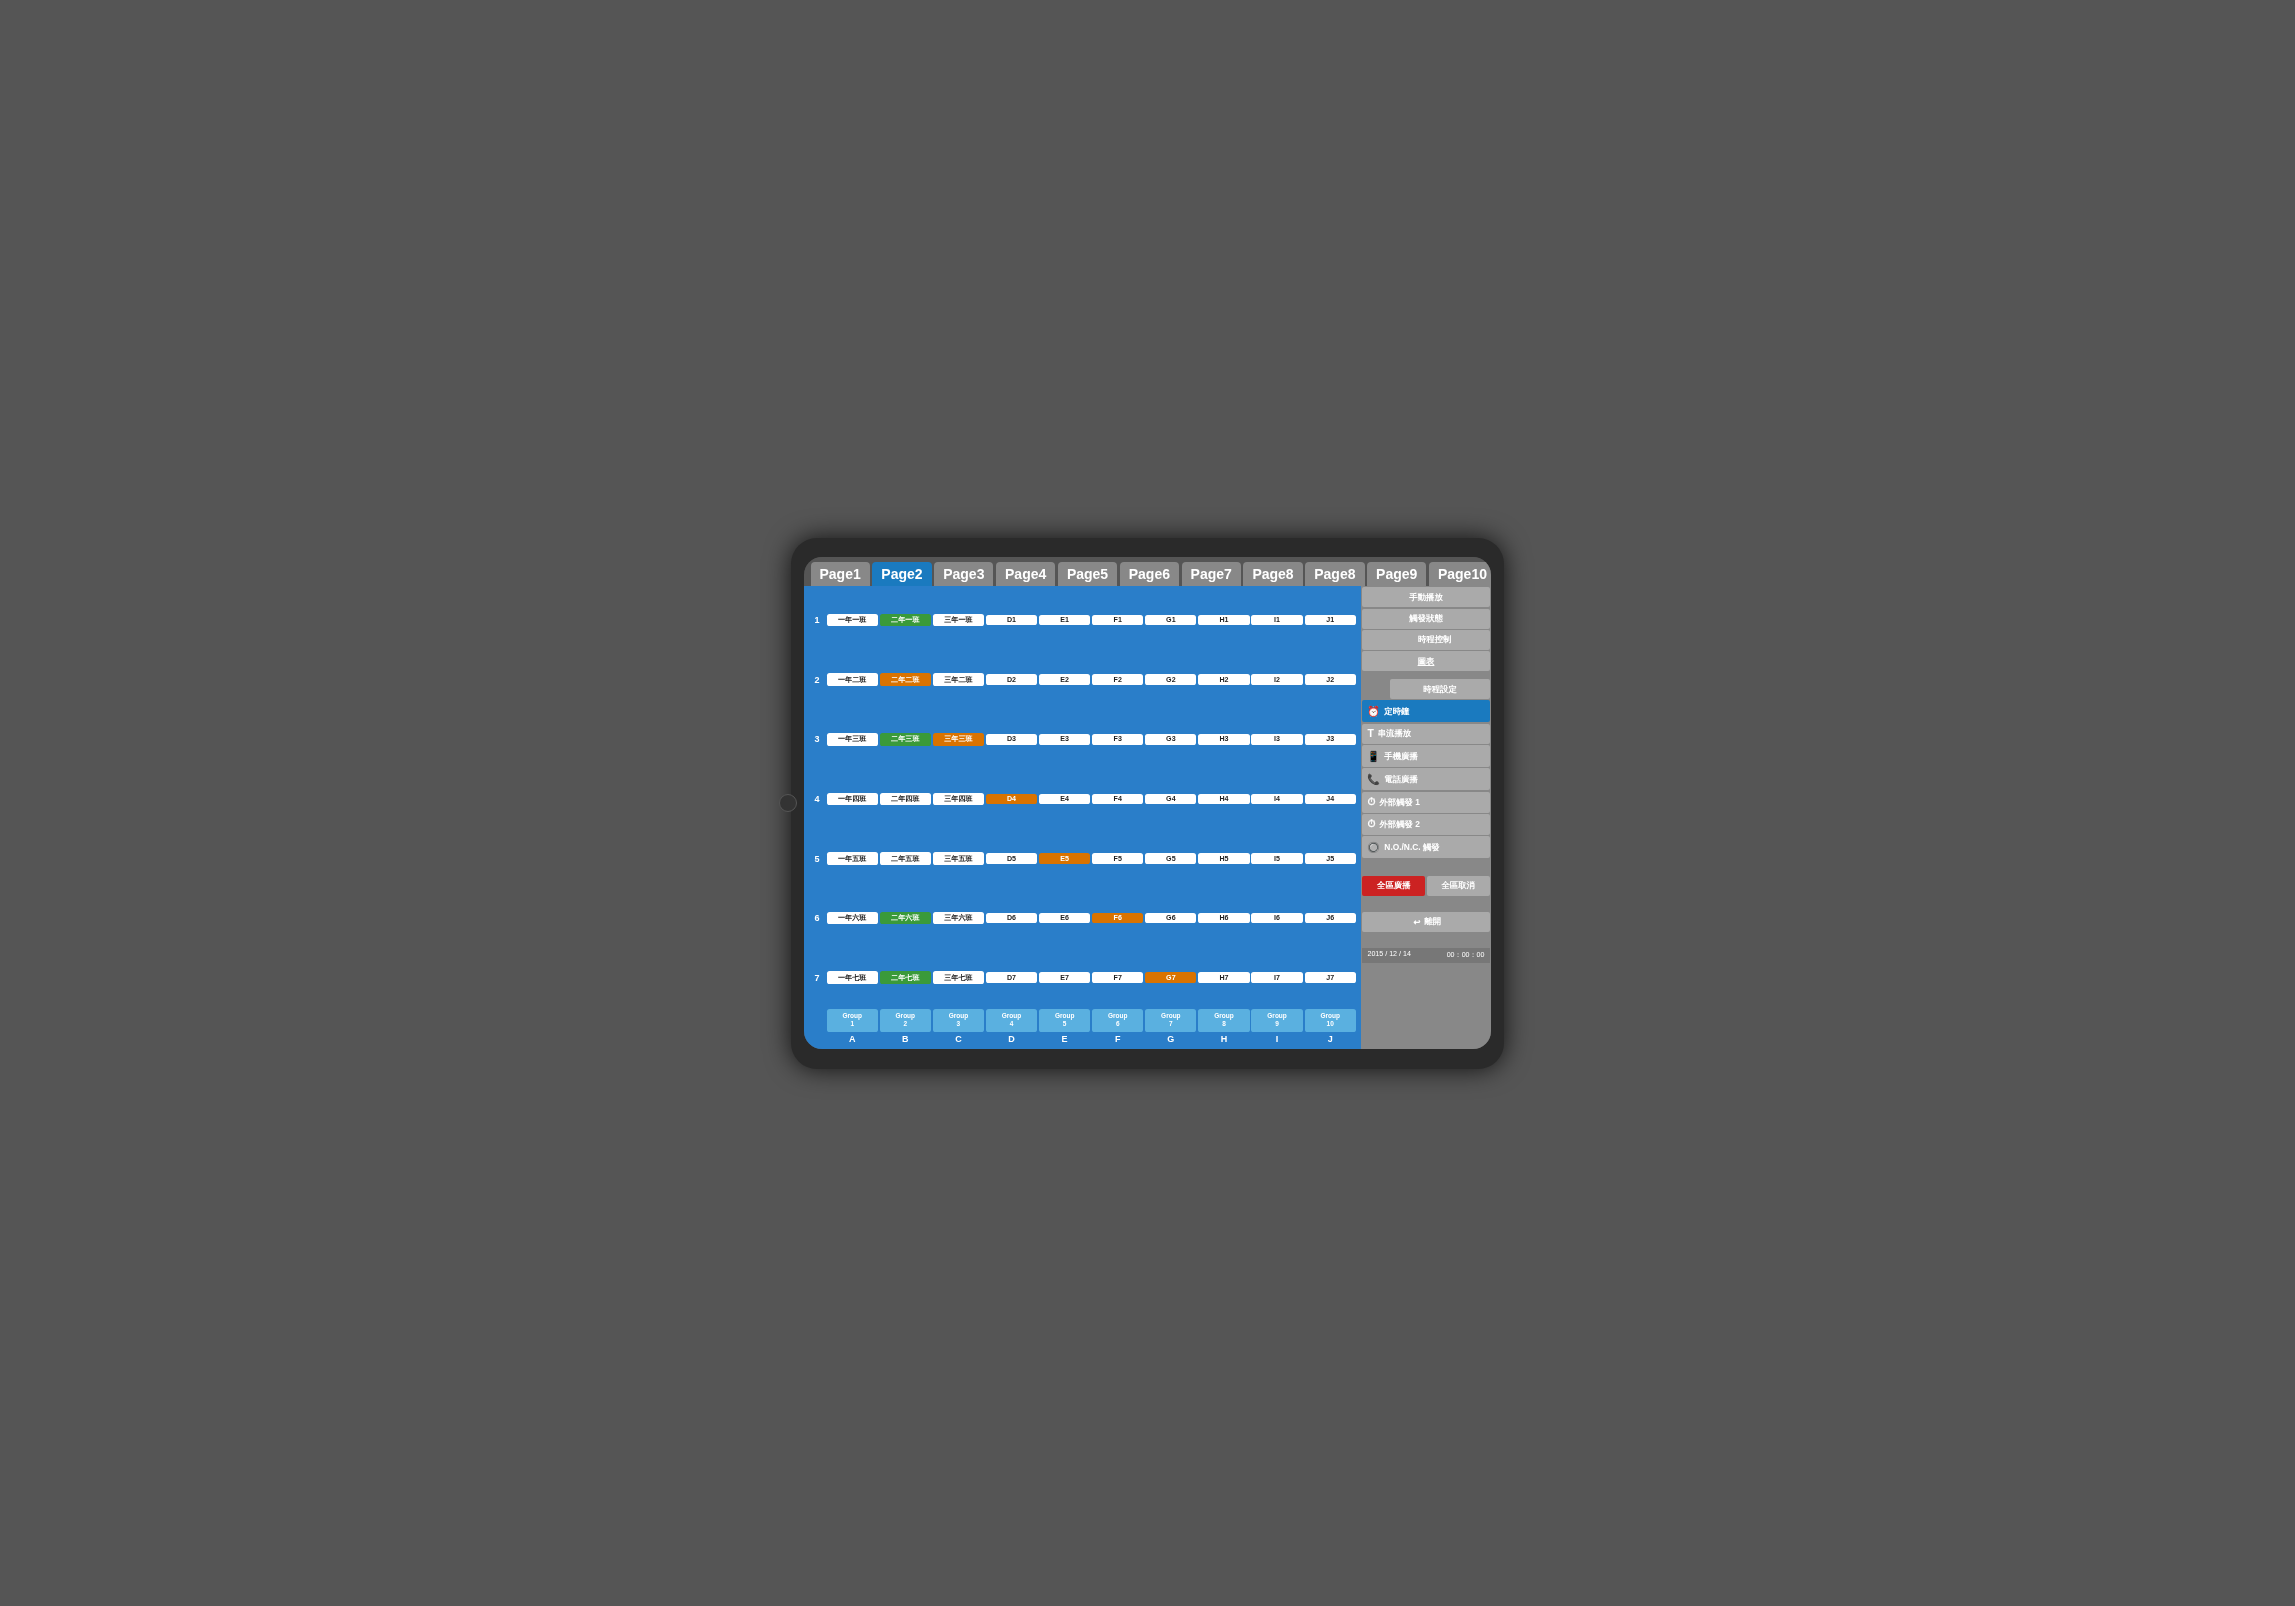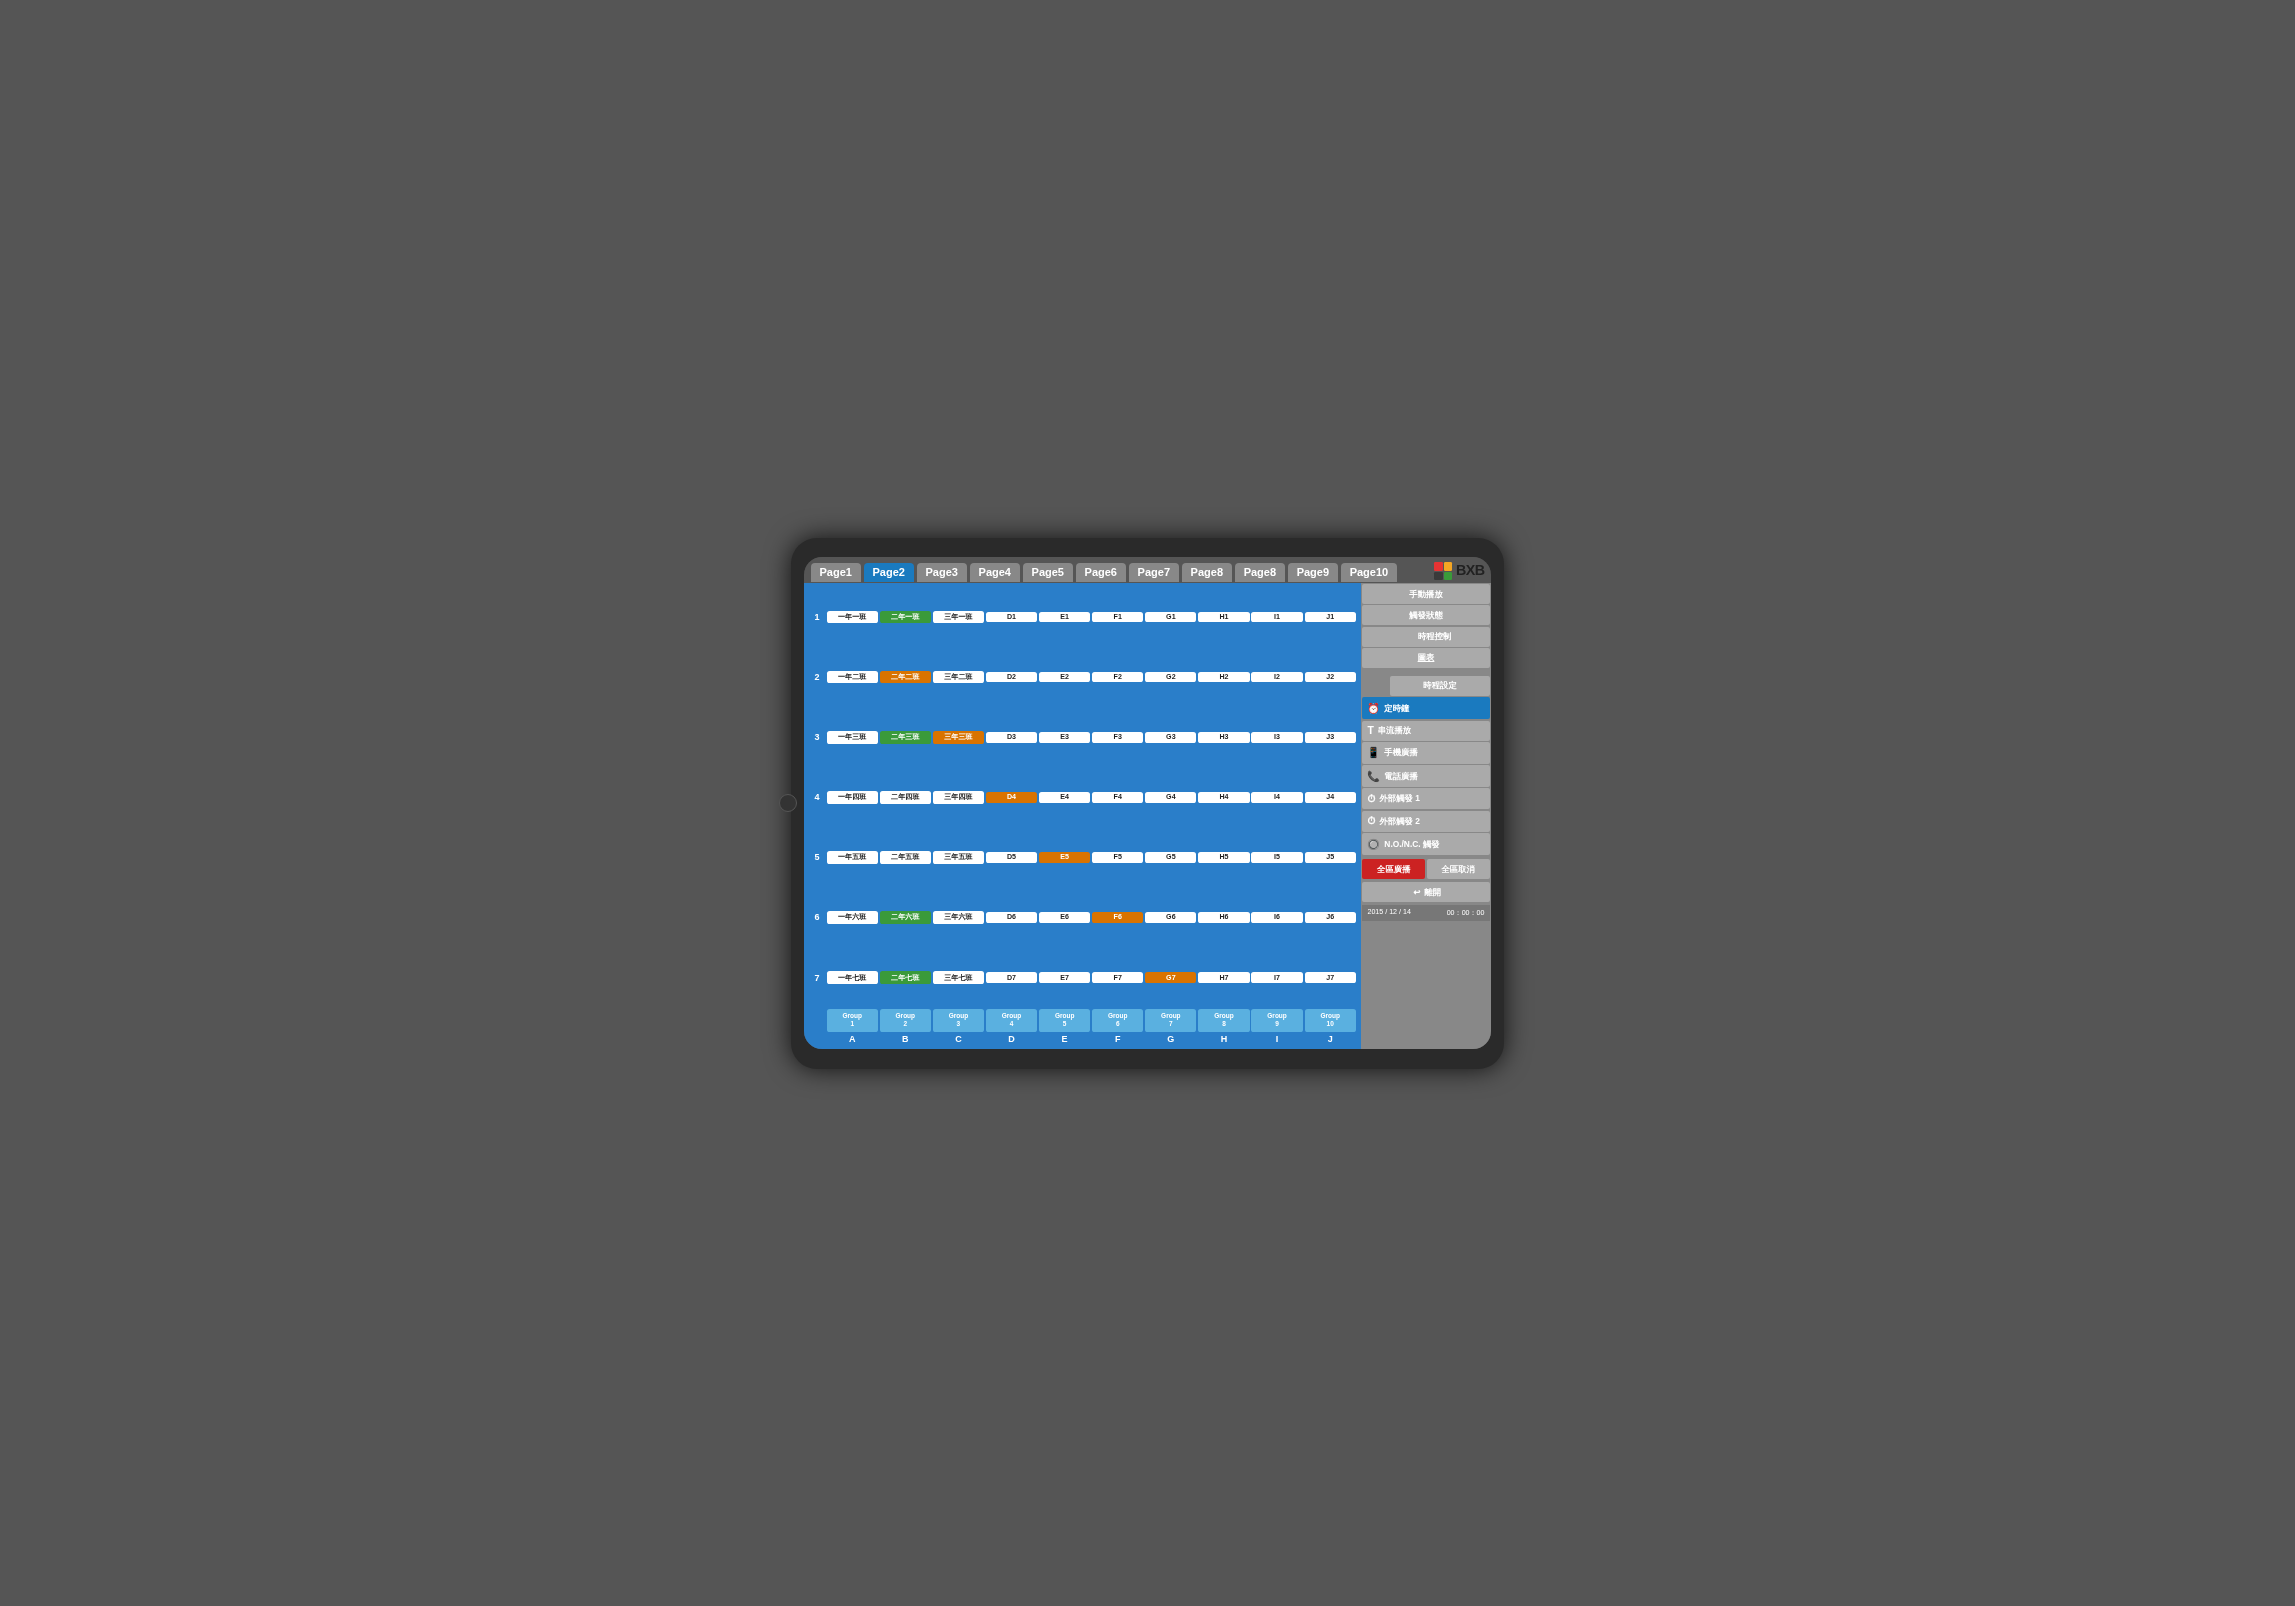--- a/index.html
+++ b/index.html
@@ -50,21 +50,21 @@
       align-items: center;
       background: #555;
       padding: 5.2px 6.5px 0 6.5px;
       gap: 2.6px;
       flex-shrink: 0;
     }
     .tab {
       padding: 3.9px 9px;
       border-radius: 3.9px 3.9px 0 0;
       cursor: pointer;
-      font-size: 11px;
+      font-size: 14px;
       color: #fff;
       background: #888;
       font-weight: bold;
     }
     .tab.active {
       background: #1a7abf;
     }
     .logo-area {
       margin-left: auto;
       display: flex;
@@ -181,21 +181,21 @@
       padding: 3.9px 1.3px;
       text-align: center;
       line-height: 1.2;
     }
     
     .sidebar {
       width: 130px;
       background: #888;
       display: flex;
       flex-direction: column;
-      gap: 3px;
+      gap: 16px;
       padding: 1.3px;
       flex-shrink: 0;
     }
     .sidebar-btn {
       background: #aaa;
       color: #fff;
       text-align: center;
       padding: 4.5px 2.6px;
       border-radius: 1.9px;
       font-size: 8.4px;

